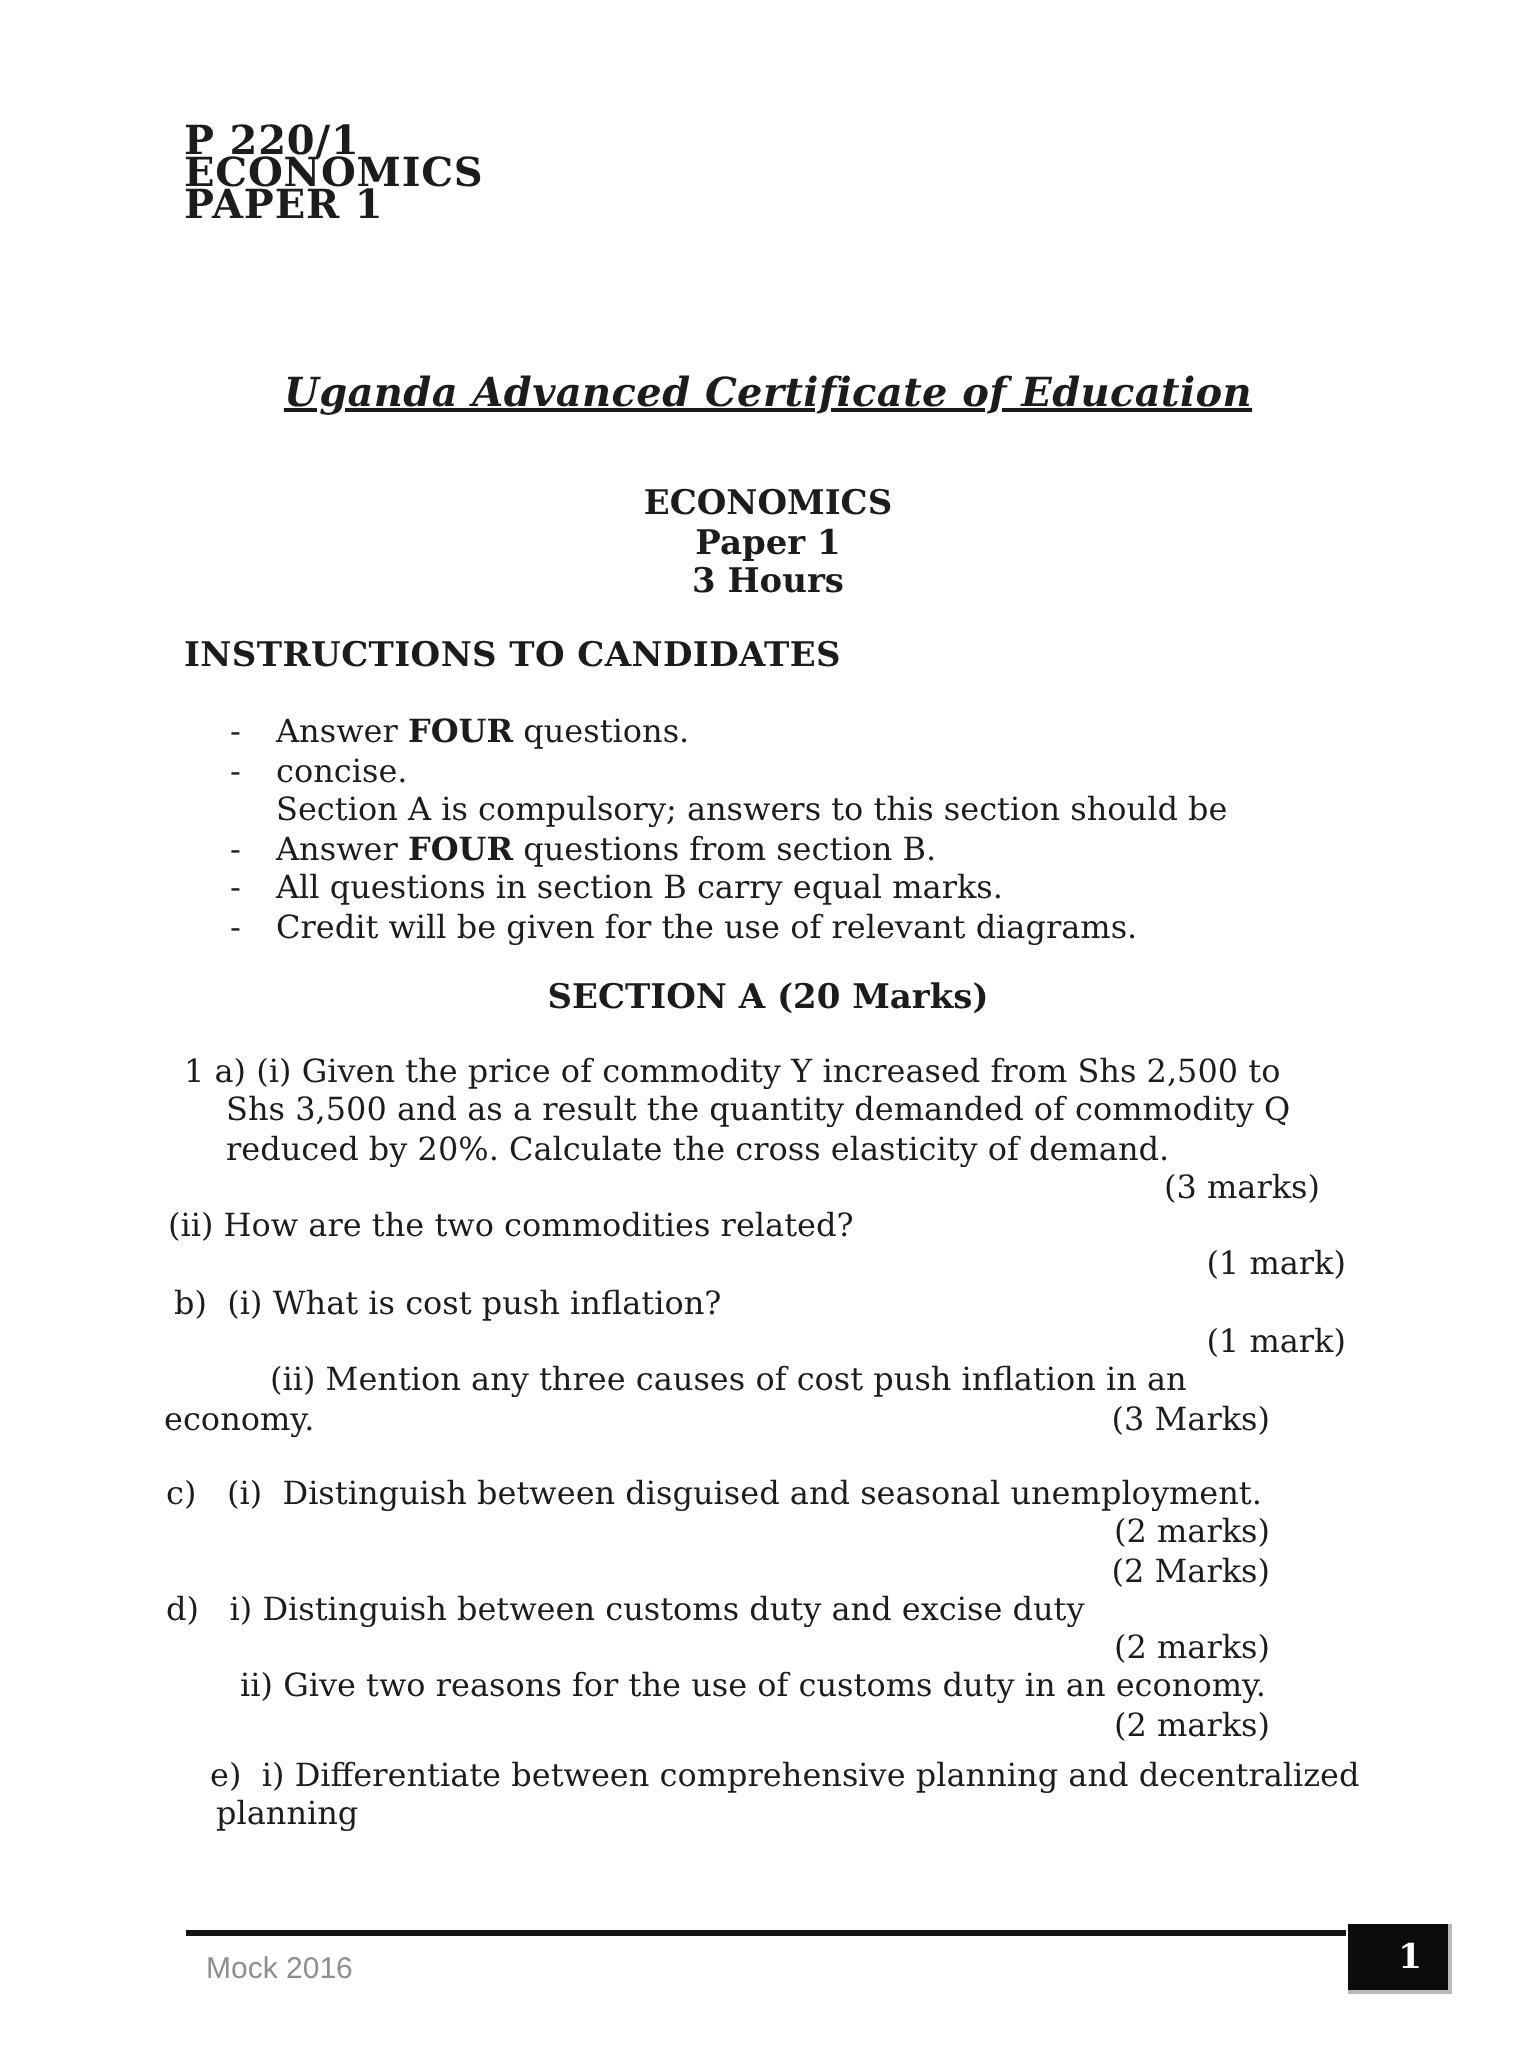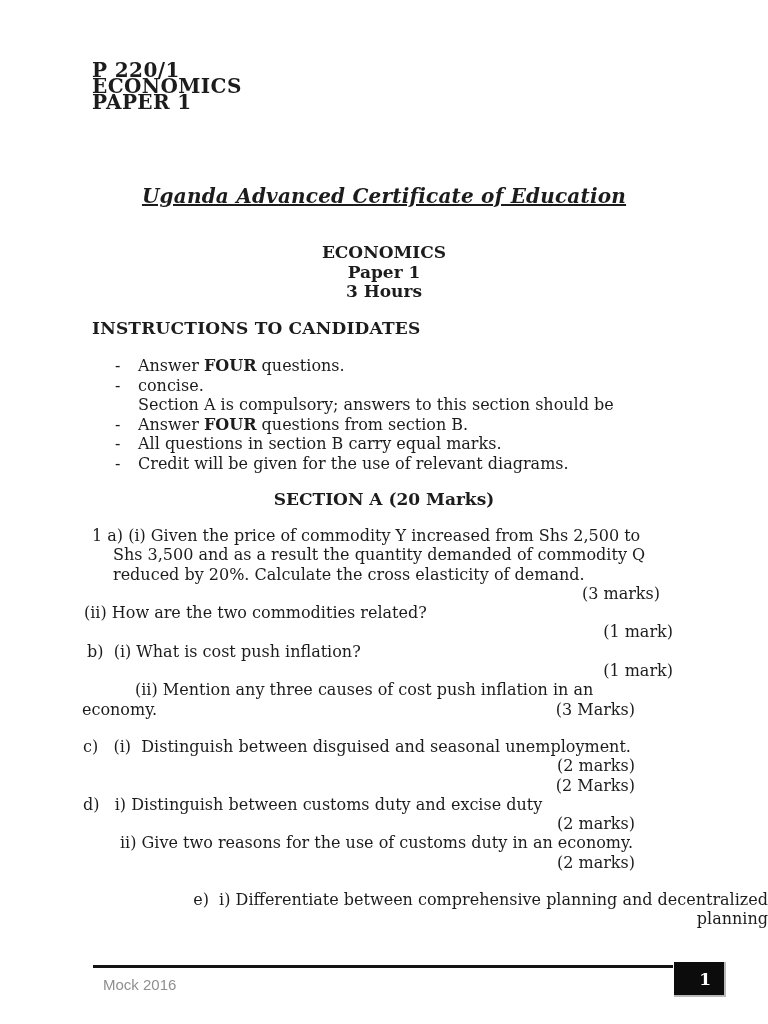--- a/index.html
+++ b/index.html
@@ -147,22 +147,22 @@
       <div class="body-line right" style="padding-right: 95px;">(1 mark)</div>
       <div class="body-line" style="padding-left: 135px;">(ii) Mention any three causes of cost push inflation in an</div>
       <div class="body-line split" style="padding-left: 82px; padding-right: 133px;"><span>economy.</span><span>(3 Marks)</span></div>
       <div class="body-line" style="margin-top: 18px; padding-left: 83px;">c)   (i)  Distinguish between disguised and seasonal unemployment.</div>
       <div class="body-line right" style="padding-right: 133px;">(2 marks)</div>
       <div class="body-line right" style="padding-right: 133px;">(2 Marks)</div>
       <div class="body-line" style="padding-left: 83px;">d)   i) Distinguish between customs duty and excise duty</div>
       <div class="body-line right" style="padding-right: 133px;">(2 marks)</div>
       <div class="body-line" style="padding-left: 120px;">ii) Give two reasons for the use of customs duty in an economy.</div>
       <div class="body-line right" style="padding-right: 133px;">(2 marks)</div>
-      <div class="body-line" style="margin-top: 18px; padding-left: 105px; text-align: right;">e)  i) Differentiate between comprehensive planning and decentralized</div>
-      <div class="body-line" style="padding-left: 84px; text-align: right;">planning</div>
+      <div class="body-line" style="margin-top: 6px; padding-left: 105px;">e)  i) Differentiate between comprehensive planning and decentralized</div>
+      <div class="body-line" style="padding-left: 108px;">planning</div>
     </div>
 
   <div class="footer-line"></div>
   <div class="footer-label">Mock 2016</div>
   <div class="page-badge">
     <span>1</span>
   </div>
 
 </div>
 

